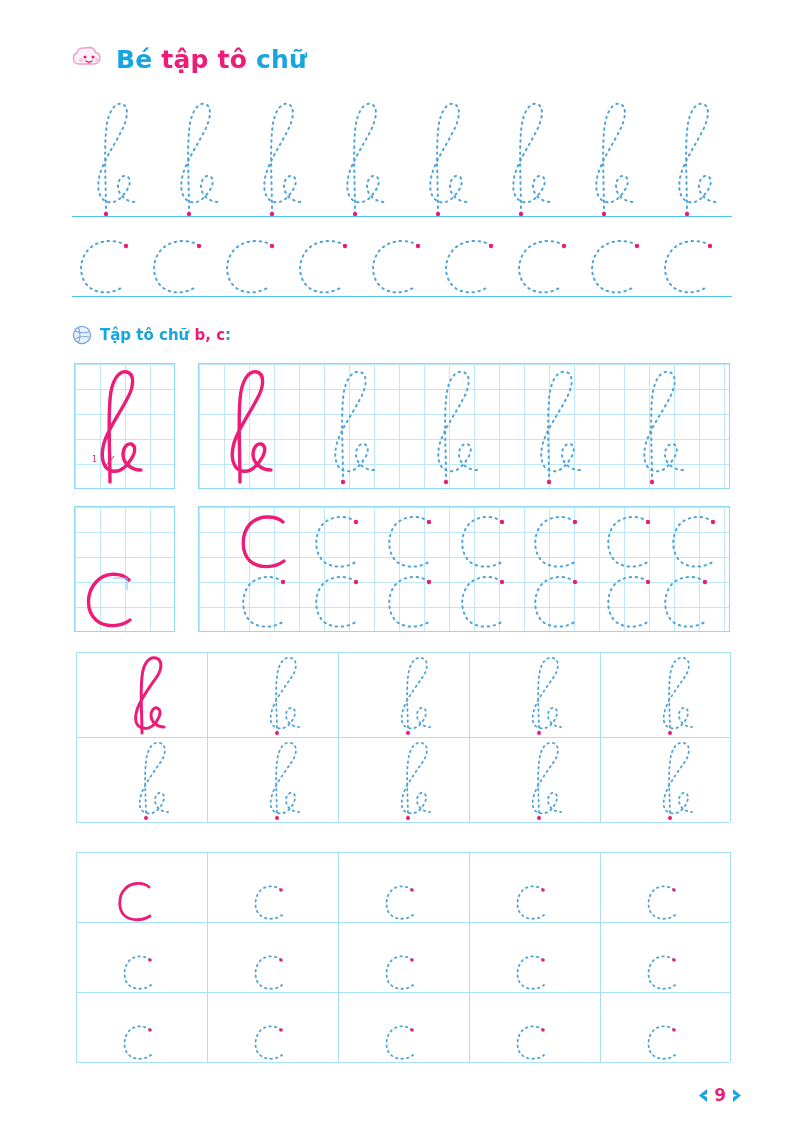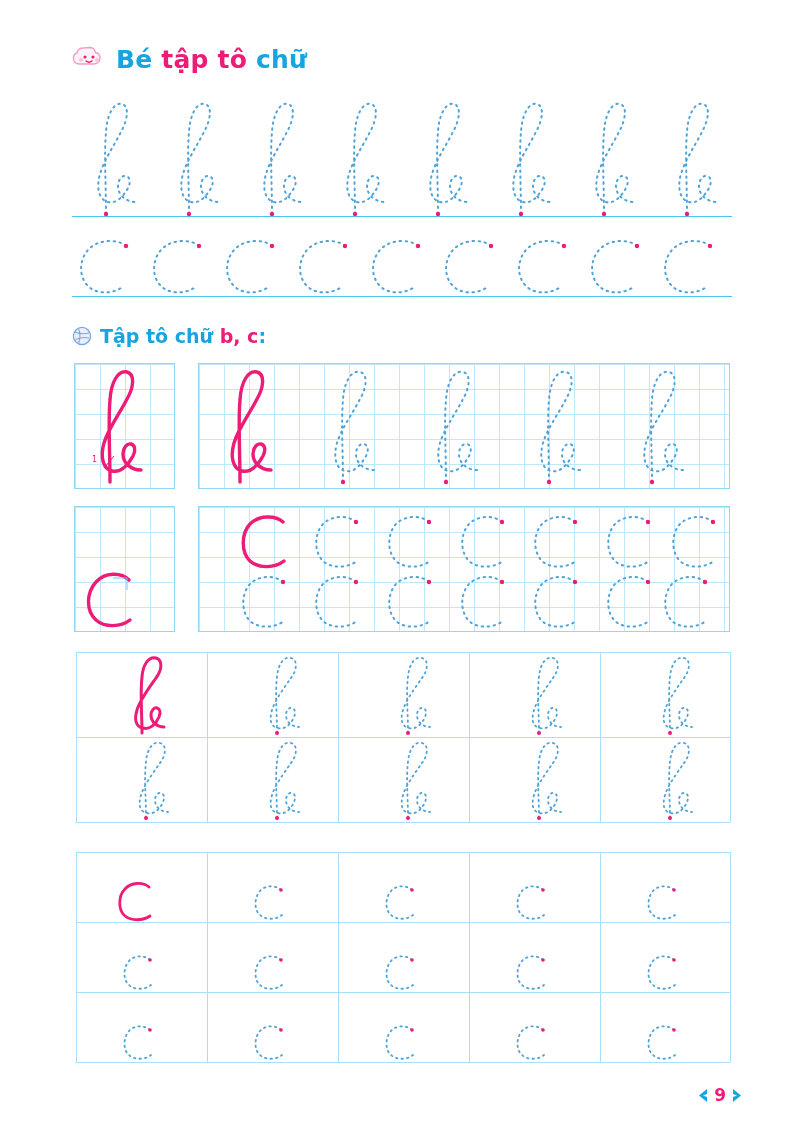--- a/index.html
+++ b/index.html
@@ -47,21 +47,21 @@
   .section-label {
     position: absolute;
     left: 72px;
     top: 325px;
     display: flex;
     align-items: center;
     gap: 8px;
   }
   .section-icon { width: 20px; height: 20px; flex: 0 0 auto; }
   .section-text {
-    font-size: 19px;
+    font-size: 15px;
     color: #16a5e0;
     font-weight: bold;
     white-space: nowrap;
   }
   .section-text .pink { color: #ec1c77; }
 
   
   .row { position: absolute; }
 
   .baseline {

